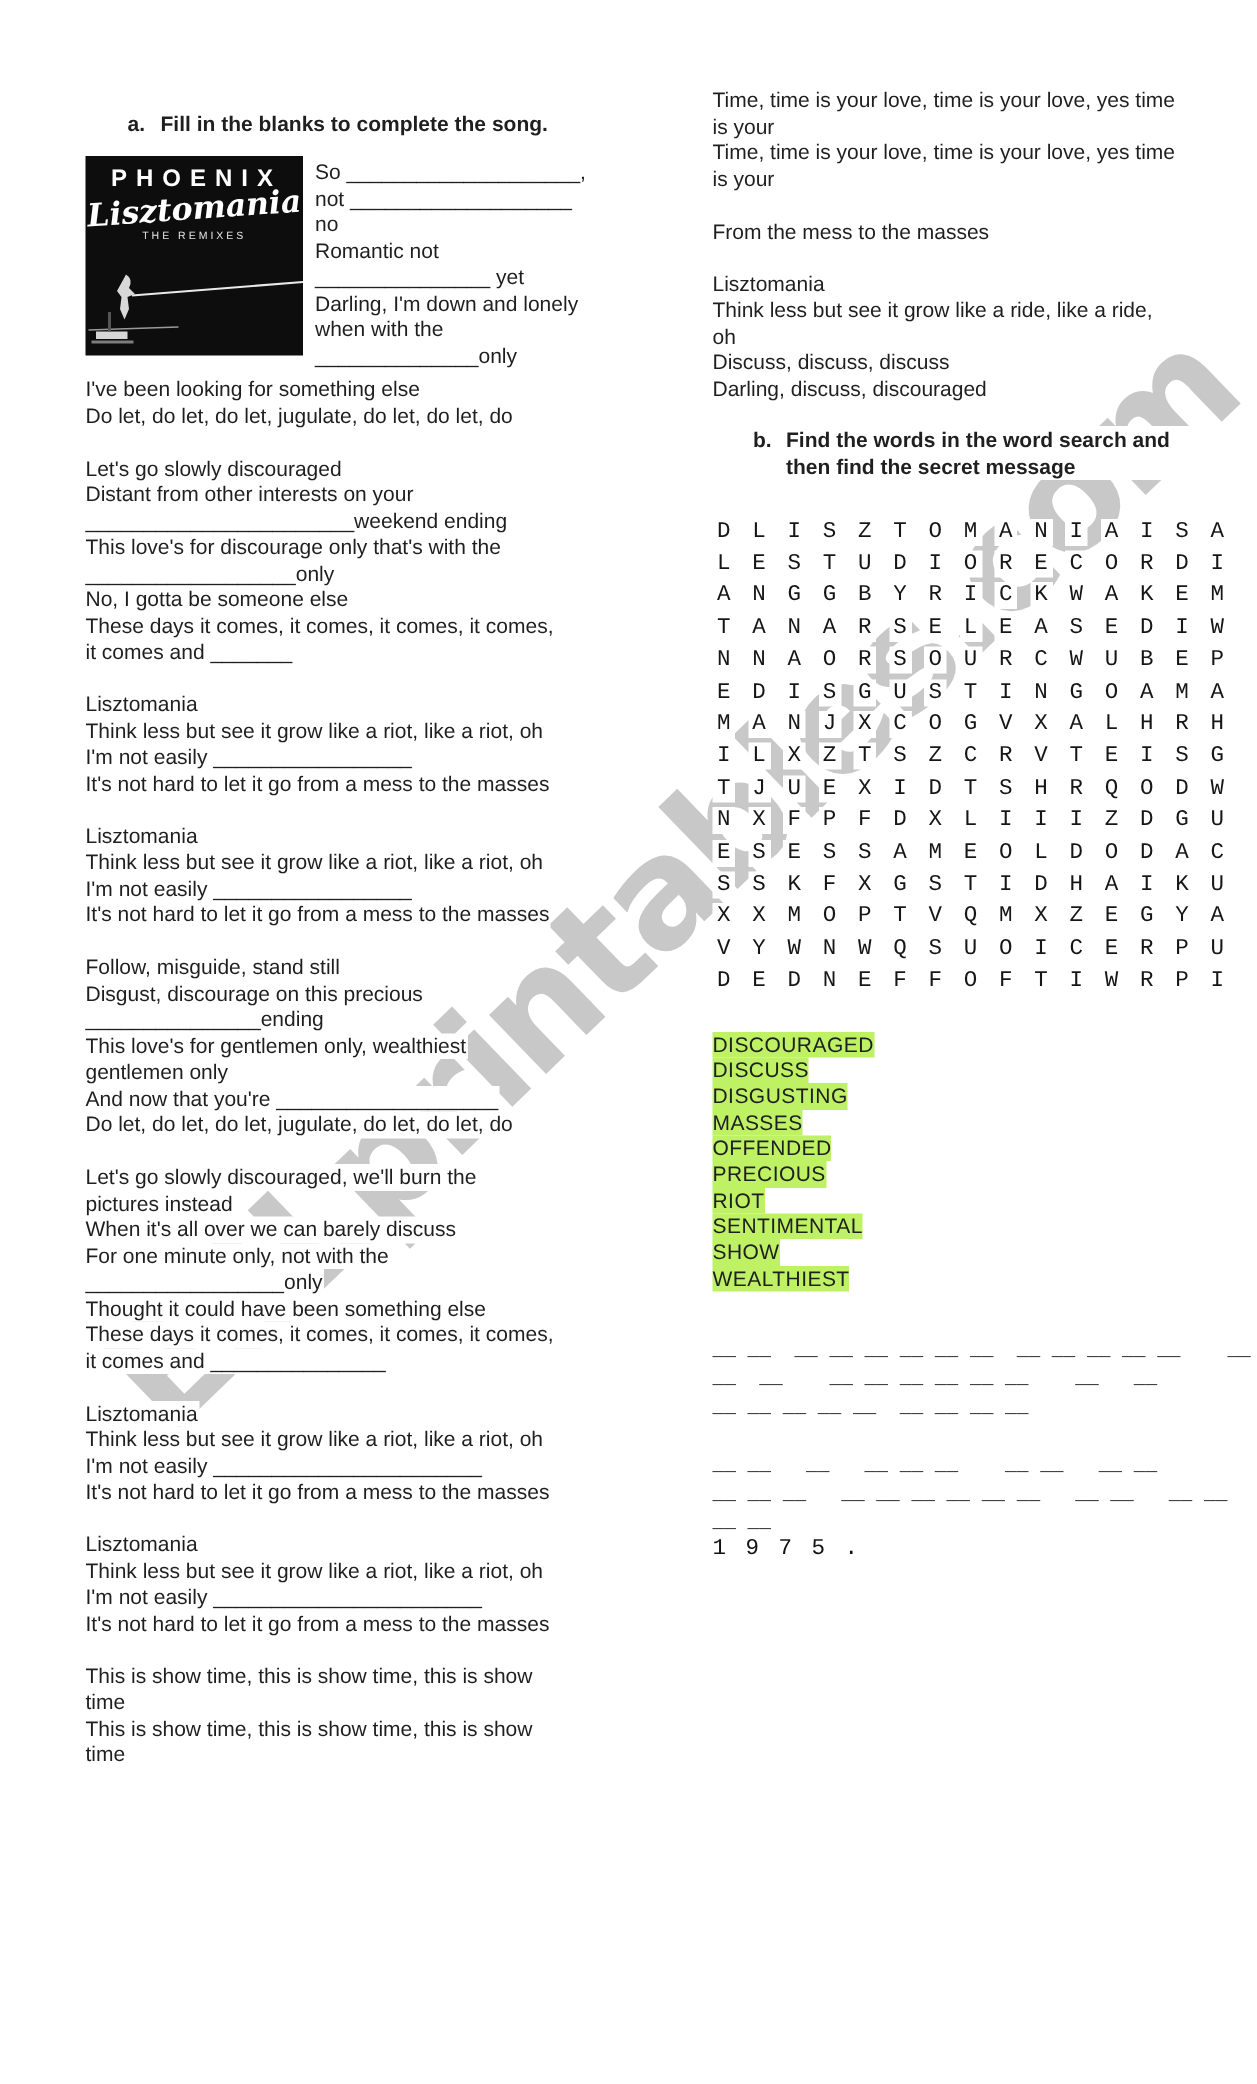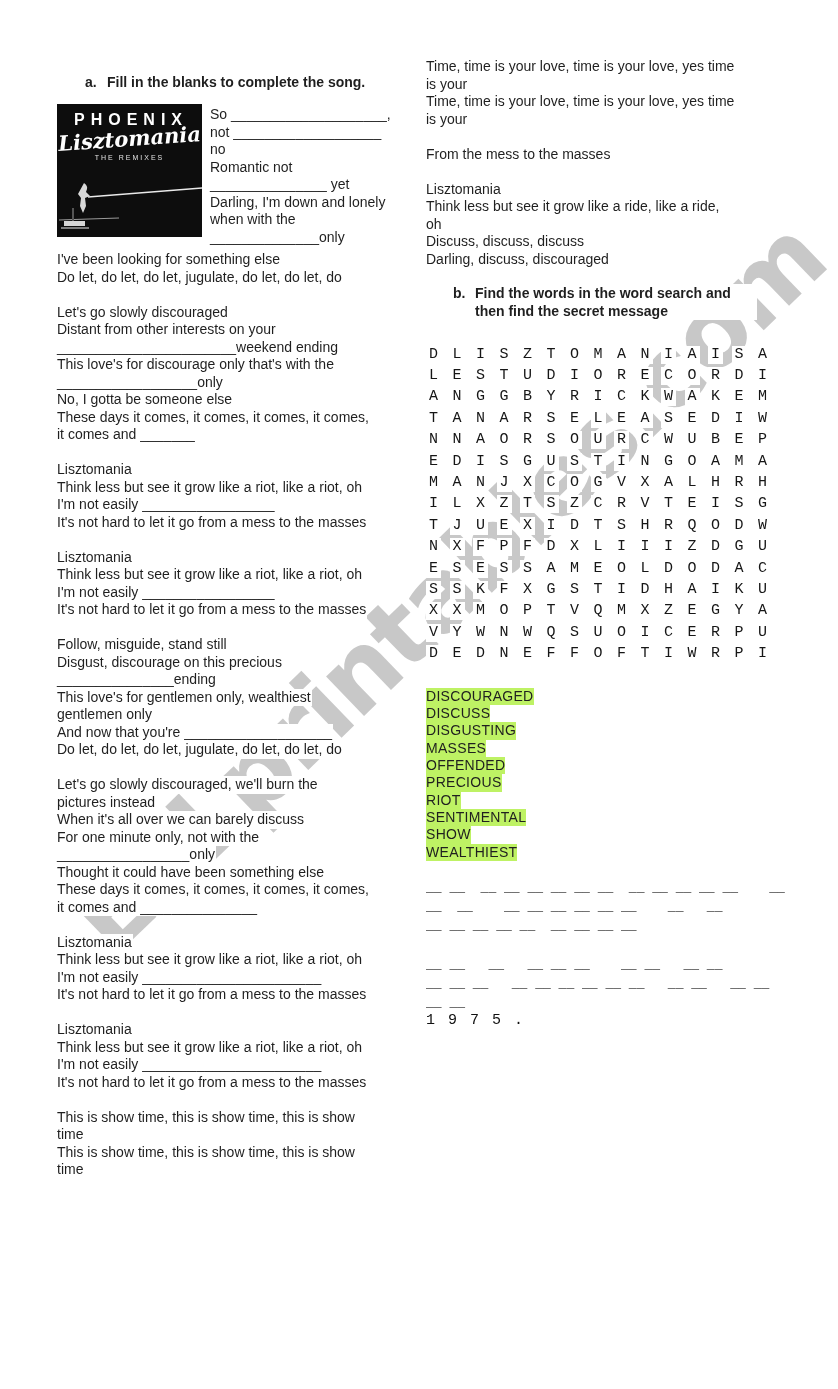--- a/index.html
+++ b/index.html
@@ -9,21 +9,21 @@
   }
   .watermark{
     position:absolute;left:48px;top:892px;z-index:0;
     transform:rotate(-44deg);transform-origin:0 0;
     font-family:"DejaVu Sans",sans-serif;font-weight:bold;font-size:100px;
     letter-spacing:-3px;color:rgba(140,140,140,0.48);white-space:nowrap;
     pointer-events:none;
   }
   .col{position:absolute;top:58px;z-index:1;}
   .col-left{left:57px;width:386px;}
-  .col-right{left:426px;width:348px;}
+  .col-right{left:475px;width:348px;}
   .title-block{width:344px;text-align:center;font-weight:bold;font-size:14px;line-height:18px;}
   .title-block div{background:#fff;display:inline-block;padding:0 2px;}
   .task-heading{display:flex;font-weight:bold;font-size:14px;line-height:18px;margin-top:15px;}
   .task-a{padding-left:28px;}
   .task-b{padding-left:27px;margin-top:16px;}
   .task-letter{width:22px;flex-shrink:0;background:#fff;}
   .task-text{background:#fff;}
   .task-b .task-text{width:282px;}
   .first-block{display:flex;margin-top:13px;}
   .album-cover{
@@ -52,21 +52,21 @@
   .ws-row{display:flex;gap:8.5px;height:21.4px;align-items:center;}
   .ws-cell{
     width:15px;text-align:center;background:#fff;
     font-family:"Liberation Mono",monospace;font-size:15px;line-height:18px;color:#161616;
   }
   .wordlist{margin-top:23px;}
   .word-item{
     font-size:14px;line-height:17.3px;min-height:17.3px;
     letter-spacing:0.3px;background:#bef264;width:fit-content;
   }
-  .secret-blanks{margin-top:17px;}
+  .secret-blanks{margin-top:29px;}
   .blank-row{
     font-family:"Liberation Mono",monospace;font-size:13px;
     line-height:19.2px;min-height:19.2px;white-space:pre;
     background:#fff;width:fit-content;color:#111;
   }
   .secret-year{
     font-family:"Liberation Mono",monospace;font-size:15px;letter-spacing:2px;
     background:#fff;width:fit-content;color:#111;
   }
 </style>

